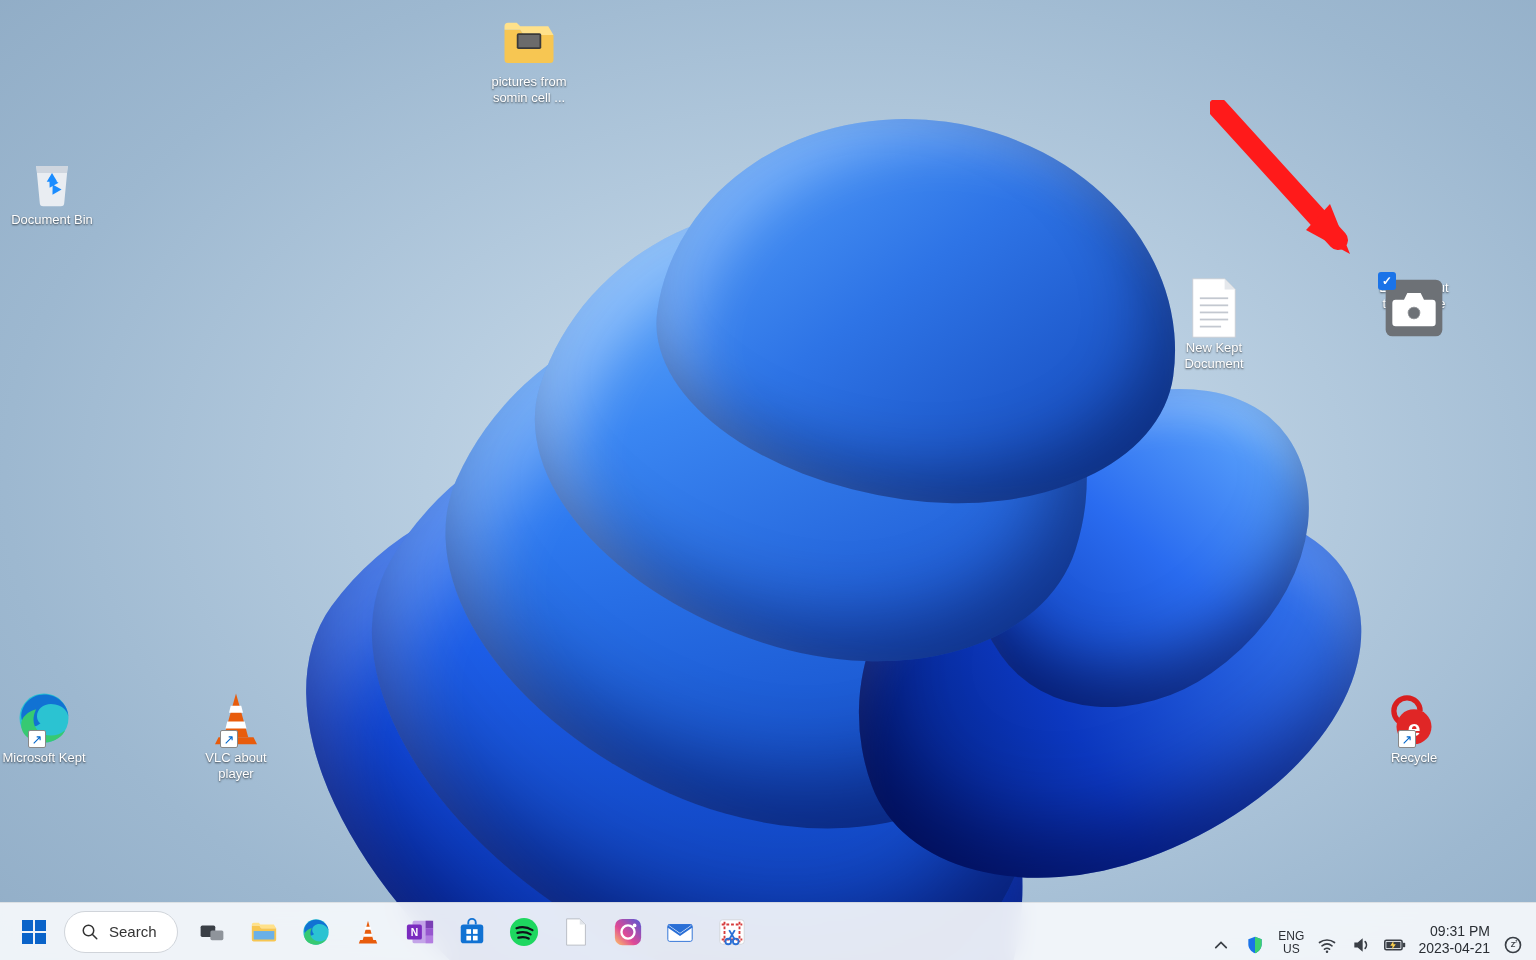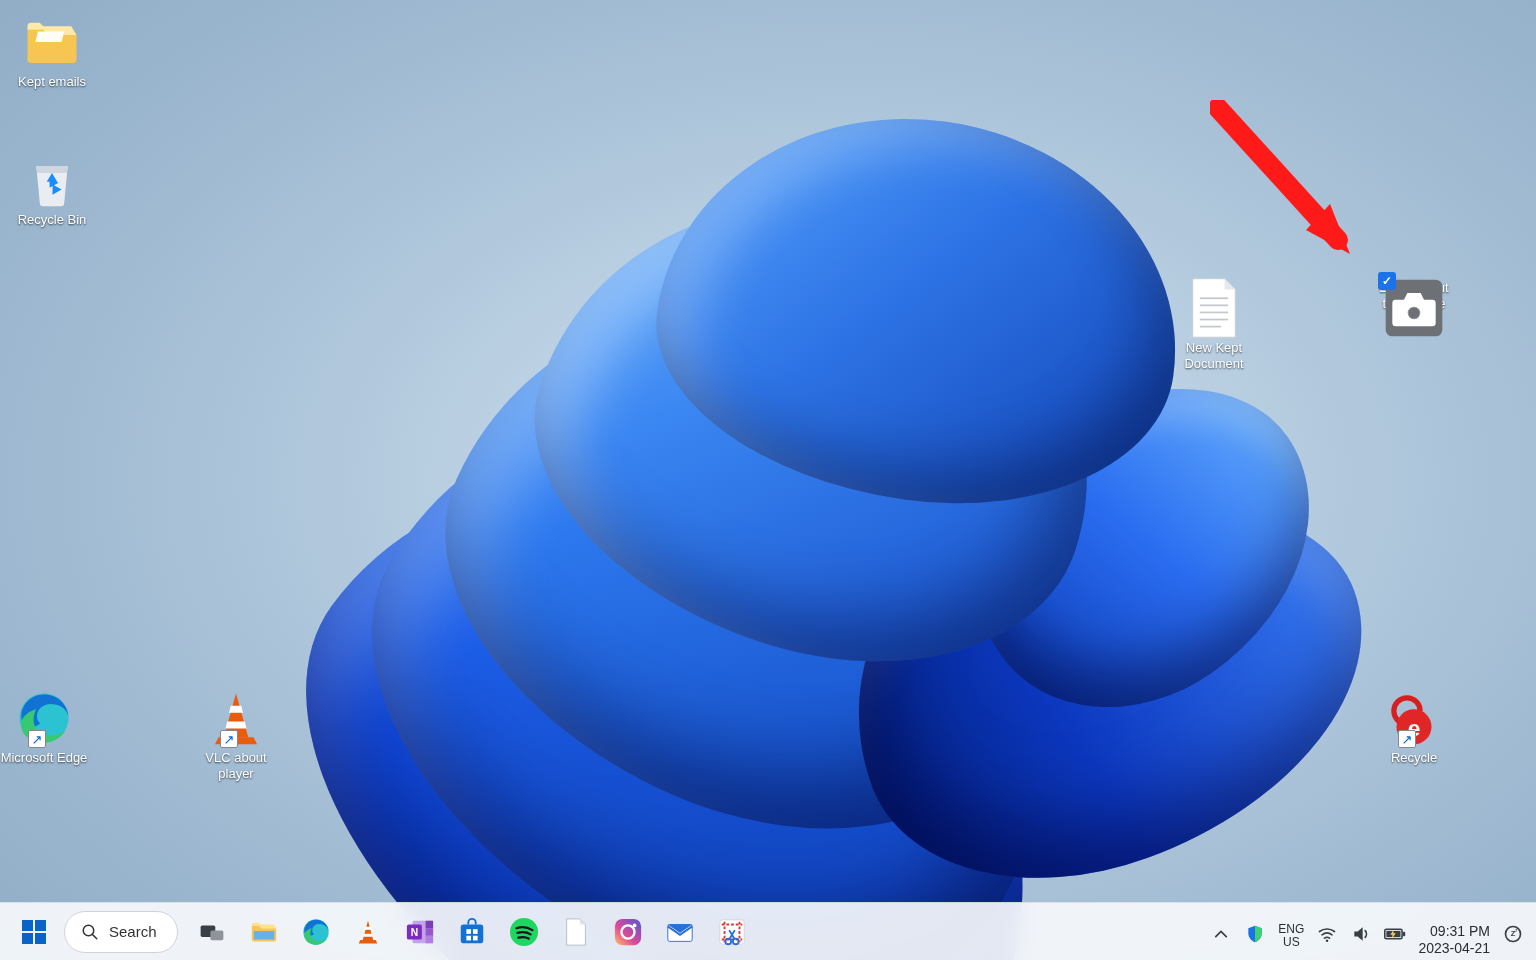--- a/index.html
+++ b/index.html
@@ -37,77 +37,78 @@
 
 
 .ann-arrow{position:absolute;left:1210px;top:100px;width:160px;height:170px;pointer-events:none;}
 
 
 .taskbar{position:absolute;left:0;bottom:0;width:100%;height:58px;background:rgba(246,248,252,.92);backdrop-filter:blur(10px);border-top:1px solid rgba(0,0,0,.08);display:flex;align-items:center;padding:0 12px;}
 .tb-icons{display:flex;align-items:center;gap:8px;}
 .tb-btn{width:44px;height:44px;border-radius:6px;display:flex;align-items:center;justify-content:center;cursor:pointer;}
 .tb-search{display:flex;align-items:center;gap:10px;background:#fff;border:1px solid #d0d4da;border-radius:22px;height:42px;padding:0 20px 0 16px;cursor:pointer;margin-right:4px;}
 .tb-search span{font-size:15px;color:#333;}
-.tb-right{margin-left:auto;display:flex;align-items:flex-start;gap:12px;margin-top:16px;}
+.tb-right{margin-left:auto;display:flex;align-items:flex-end;gap:12px;margin-top:16px;}
 .tray-ico{display:flex;align-items:center;justify-content:center;cursor:pointer;width:22px;height:22px;color:#3a3f46;}
 .lang{font-size:12px;line-height:1.1;text-align:center;color:#2a2e34;cursor:pointer;}
 .clock{font-size:14px;line-height:1.2;text-align:right;color:#2a2e34;cursor:pointer;}
 </style>
 </head>
 <body>
 
 <div class="desktop">
 
   <div class="bloom">
     <div class="petal p5"></div>
       <div class="petal p4"></div>
       <div class="petal p3"></div>
     <div class="petal p6"></div>
       <div class="petal p7"></div>
       <div class="petal p2"></div>
       <div class="petal p1"></div>
   </div>
 
-  <div class="dicon" style="left:8px;top:12px">
-    <div class="imgbox">
-        <svg class="svgicon" viewBox="0 0 64 64">
-          <path fill="#f7c652" d="M4 18h18l4 6h34v28a4 4 0 0 1-4 4H8a4 4 0 0 1-4-4z"></path>
-          <path fill="#ffe9a8" d="M4 18h18l4 6h34l-6-10H22l-4-4H8a4 4 0 0 0-4 4z"></path>
-          <path fill="#fffef5" d="M16 20h30l-3 12H13z"></path>
-        </svg>
-      </div>
-    <div class="lbl">Kept emails</div>
-  </div>
 
   <div class="dicon" style="left:8px;top:150px">
     <div class="imgbox">
         <svg class="svgicon" viewBox="0 0 64 64">
       <path fill="#e9edf2" d="M14 16h36l-4 42a4 4 0 0 1-4 4H22a4 4 0 0 1-4-4z"></path>
       <path fill="#cfd6df" d="M14 16h36l-1 8H15z"></path>
       <g fill="#1a8cff">
             <path d="M32 24l6 10H26z"></path>
             <path d="M24 36l10 6-10 6z" transform="rotate(120 32 40)"></path>
             <path d="M24 36l10 6-10 6z" transform="rotate(240 32 40)"></path>
           </g>
     </svg>
       </div>
-    <div class="lbl">Recycle Bin</div>
-  </div>
-
+    <div class="lbl">Document Bin</div>
+  </div>
+
+  <div class="dicon" style="left:485px;top:12px">
+    <div class="imgbox">
+        <svg class="svgicon" viewBox="0 0 64 64">
+          <path fill="#f7c652" d="M4 18h18l4 6h34v28a4 4 0 0 1-4 4H8a4 4 0 0 1-4-4z"></path>
+          <path fill="#ffe18a" d="M4 18h18l4 6h34l-6-10H22l-4-4H8a4 4 0 0 0-4 4z"></path>
+          <rect x="18" y="22" width="28" height="18" rx="2" fill="#3a3a3a"></rect>
+          <rect x="20" y="24" width="24" height="14" fill="#6b6b6b"></rect>
+        </svg>
+      </div>
+    <div class="lbl">pictures from somin cell ...</div>
+  </div>
 
   <div class="dicon" style="left:0px;top:688px">
     <div class="imgbox" style="position:relative">
       <svg class="svgicon" viewBox="0 0 64 64">
         <circle cx="32" cy="32" r="28" fill="#2bc3d2"></circle>
         <path d="M60 32c0-15-12-27-28-27C16 5 6 18 6 30c0 6 4 12 12 12 6 0 10-4 10-4s-4-2-4-8c0-8 7-14 16-14 14 0 20 10 20 16z" fill="#1172d3"></path>
         <path d="M32 60c13 0 22-8 24-14-4 4-10 6-16 6-12 0-20-8-20-18 0-6 3-12 3-12S6 26 6 40c0 12 12 20 26 20z" fill="#37c972"></path>
       </svg>
       <div class="shortcut-arrow">↗</div>
     </div>
-    <div class="lbl">Microsoft Edge</div>
+    <div class="lbl">Microsoft Kept</div>
   </div>
 
   <div class="dicon" style="left:192px;top:688px">
     <div class="imgbox" style="position:relative">
       <svg class="svgicon" viewBox="0 0 64 64">
         <path fill="#e85c0c" d="M32 4l14 50H18z"></path>
         <path fill="#fff" d="M26 18h12l2 8H24zM22 36h20l2 8H20z"></path>
         <path fill="#e85c0c" d="M12 54h40l4 8H8z"></path>
       </svg>
       <div class="shortcut-arrow">↗</div>

